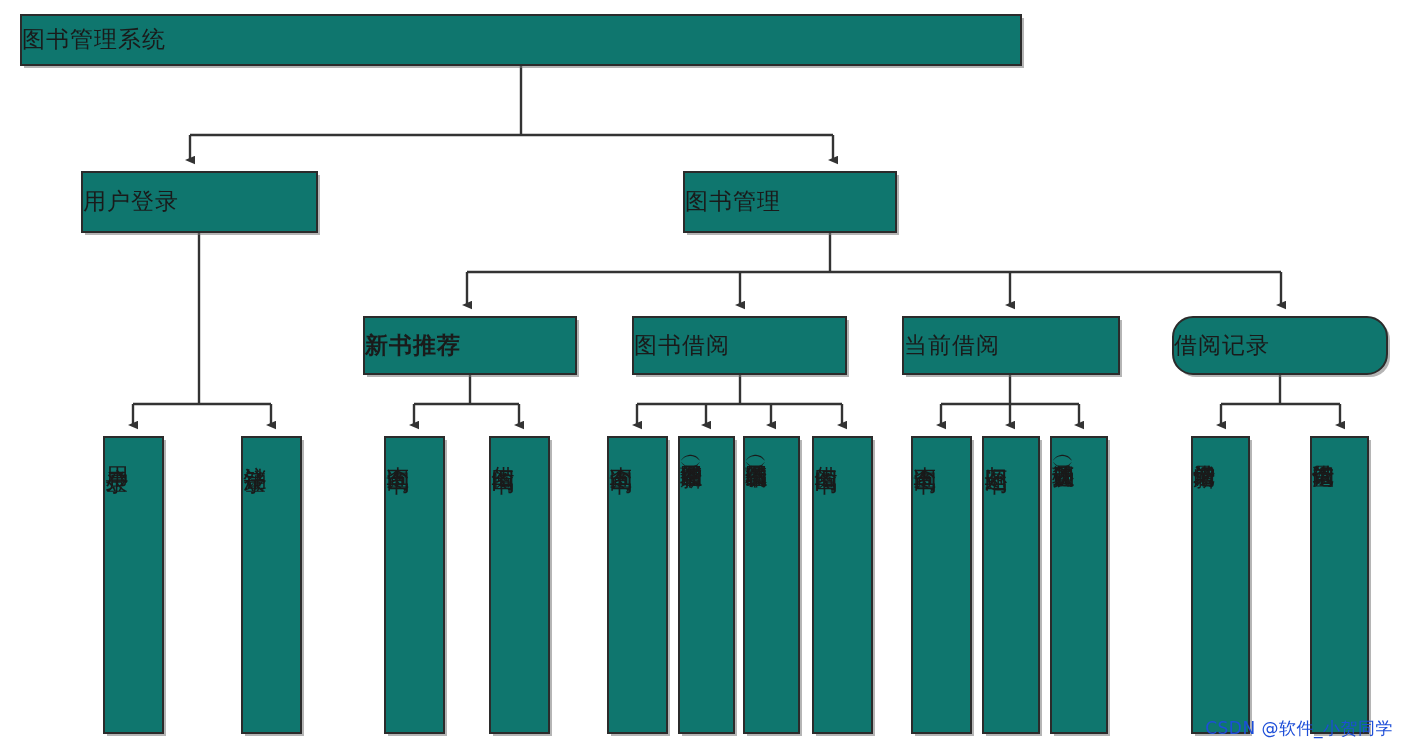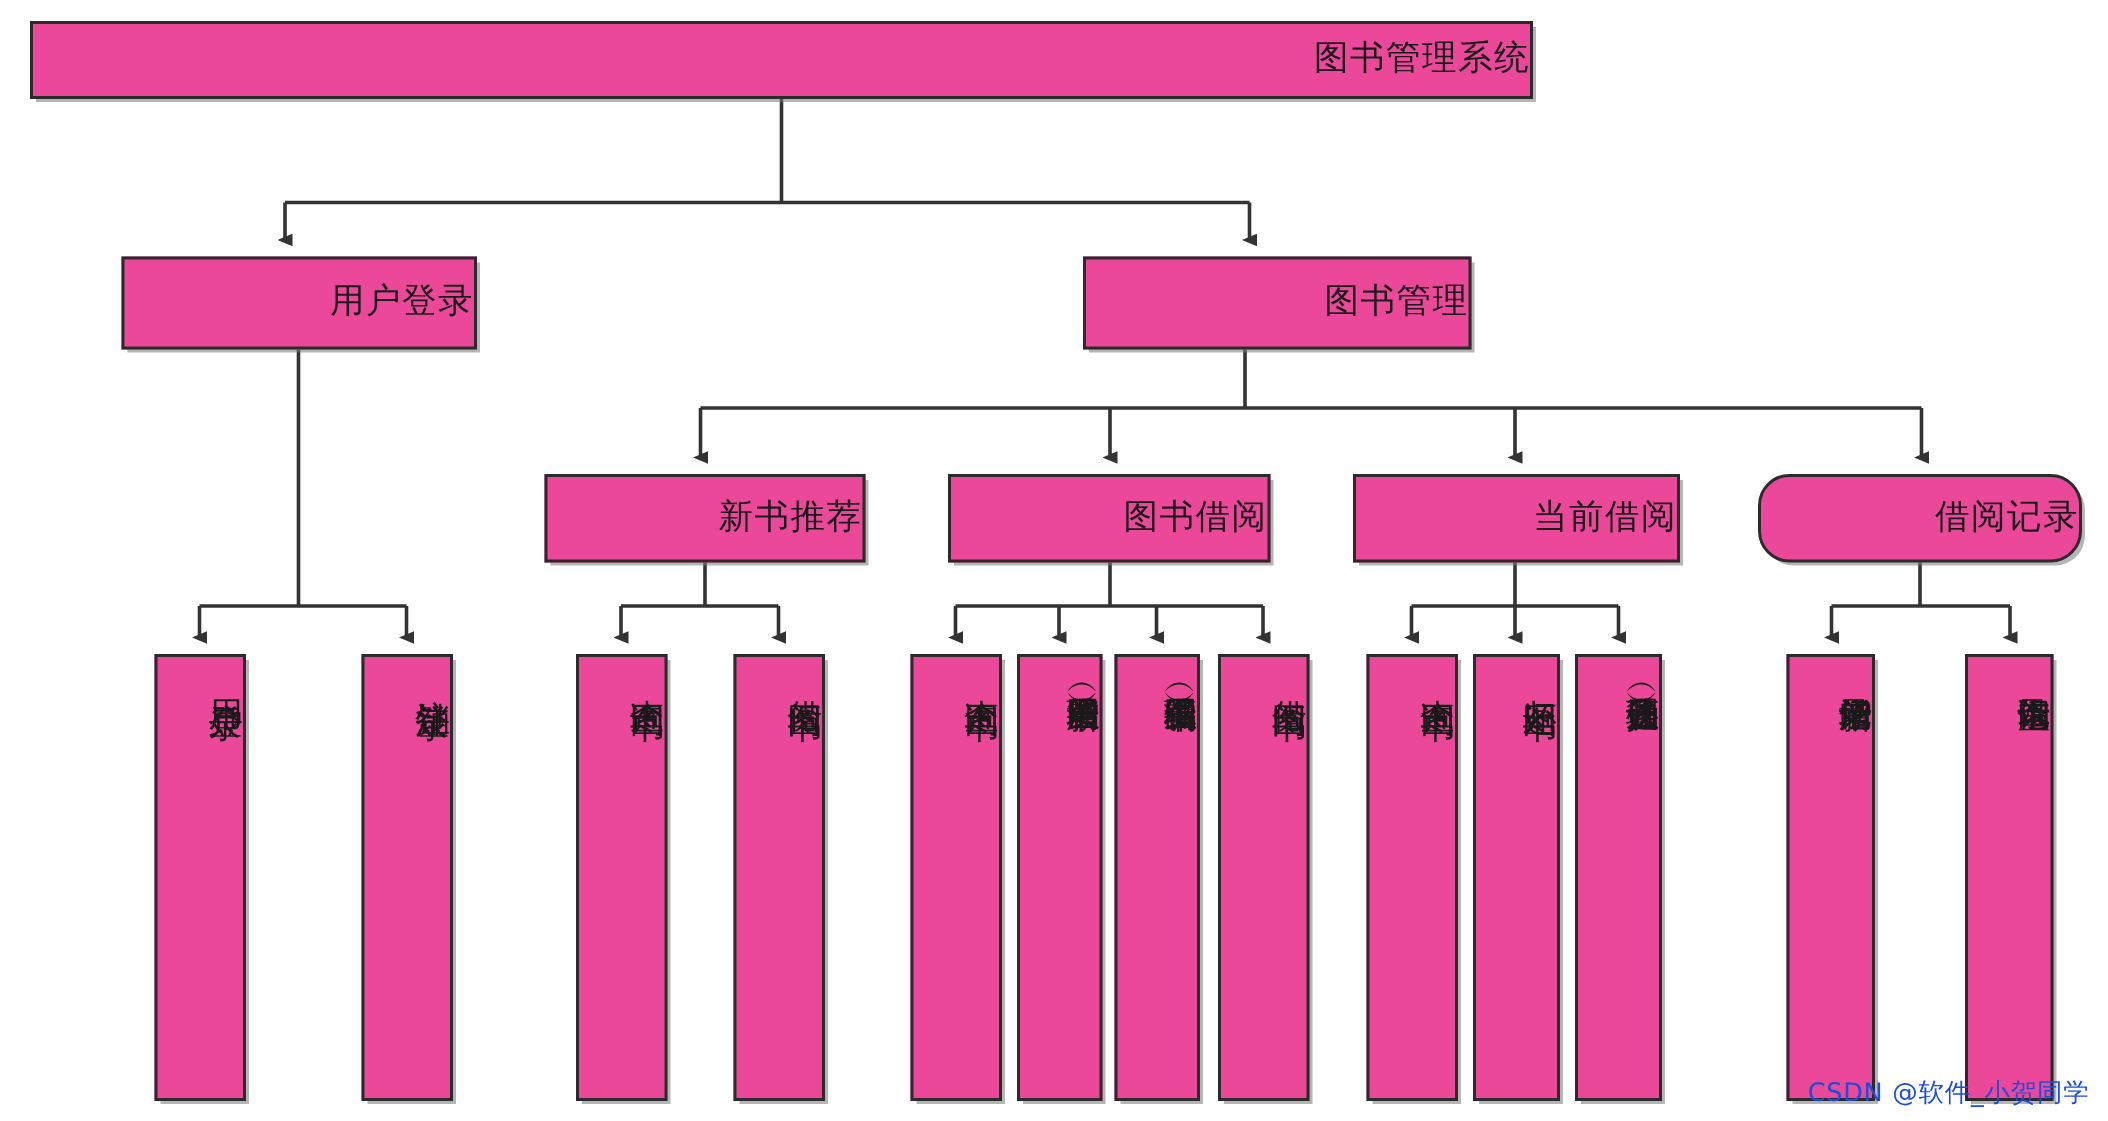--- a/index.html
+++ b/index.html
@@ -22,25 +22,25 @@
     position: absolute;
     left: 0;
     top: 0;
     width: 1405px;
     height: 747px;
     pointer-events: none;
   }
   .node {
     position: absolute;
     box-sizing: border-box;
-    background: #ec4899;
+    background: #0f766e;
     border: 2px solid #2b2b2b;
     display: flex;
     align-items: center;
-    justify-content: flex-end;
+    justify-content: flex-start;
     color: #1a1a1a;
   }
   .node.shadowed {
     box-shadow: 3px 3px 0 -1px rgba(120,120,120,0.55);
   }
   .node .label {
     display: block;
     line-height: 1.12;
     text-align: center;
     white-space: nowrap;
@@ -132,25 +132,25 @@
     </g>
   </svg>
 
   <div class="node horizontal shadowed" style="left:20px; top:14px; width:1002px; height:52px;">
     <span class="label">图书管理系统</span>
   </div>
 
   <div class="node horizontal shadowed" style="left:81px; top:171px; width:237px; height:62px;">
     <span class="label">用户登录</span>
   </div>
-  <div class="node horizontal shadowed" style="left:722px; top:171px; width:259px; height:62px;">
+  <div class="node horizontal shadowed" style="left:683px; top:171px; width:214px; height:62px;">
     <span class="label">图书管理</span>
   </div>
 
-  <div class="node horizontal shadowed" style="left:363px; top:316px; width:214px; height:59px;">
+  <div class="node horizontal shadowed" style="left:363px; top:316px; width:214px; height:59px;font-weight:bold;">
     <span class="label">新书推荐</span>
   </div>
   <div class="node horizontal shadowed" style="left:632px; top:316px; width:215px; height:59px;">
     <span class="label">图书借阅</span>
   </div>
   <div class="node horizontal shadowed" style="left:902px; top:316px; width:218px; height:59px;">
     <span class="label">当前借阅</span>
   </div>
   <div class="node horizontal shadowed" style="left:1172px; top:316px; width:216px; height:59px;border-radius:21px;">
     <span class="label">借阅记录</span>

